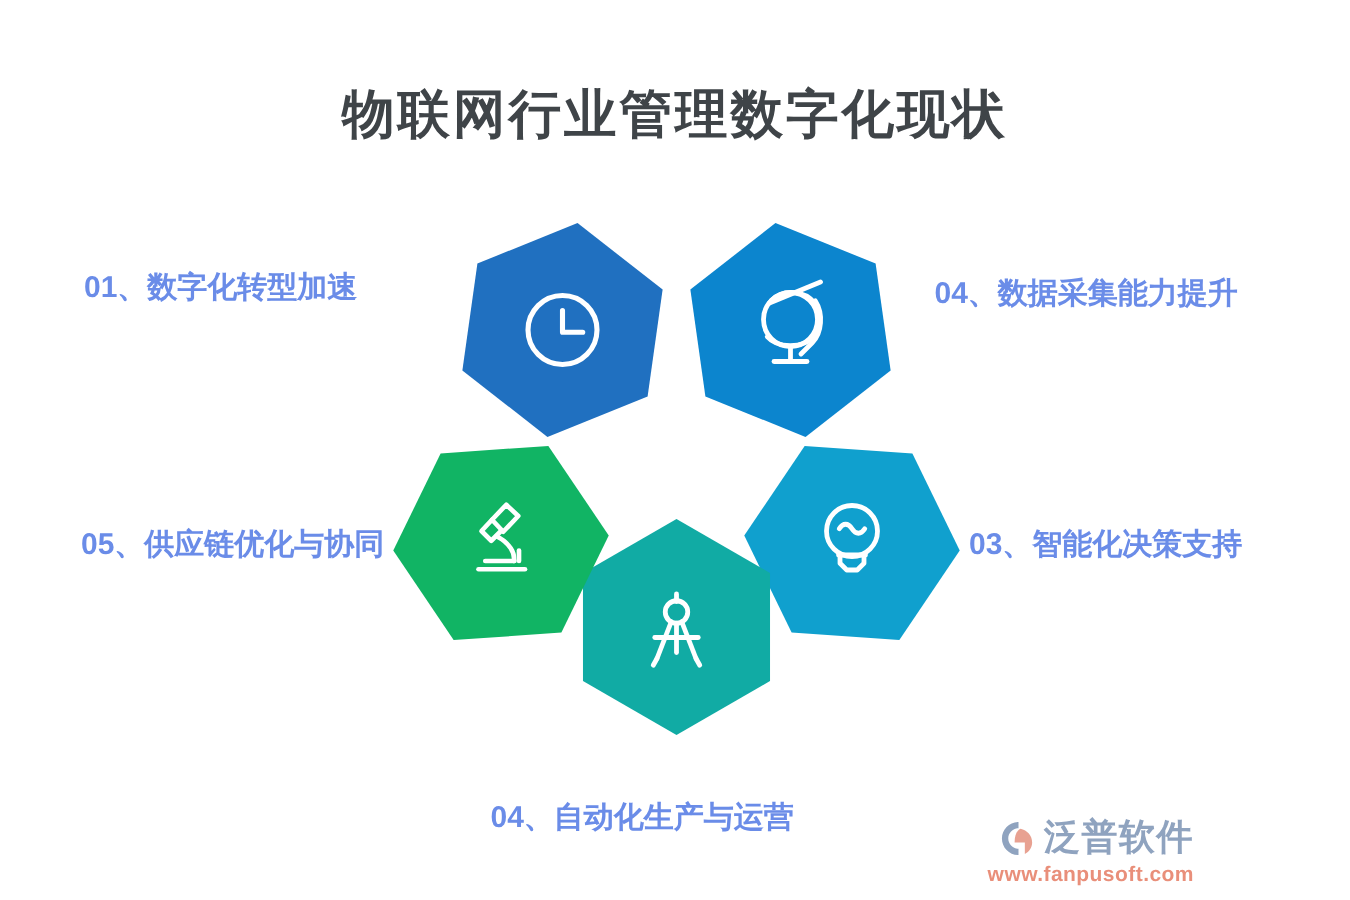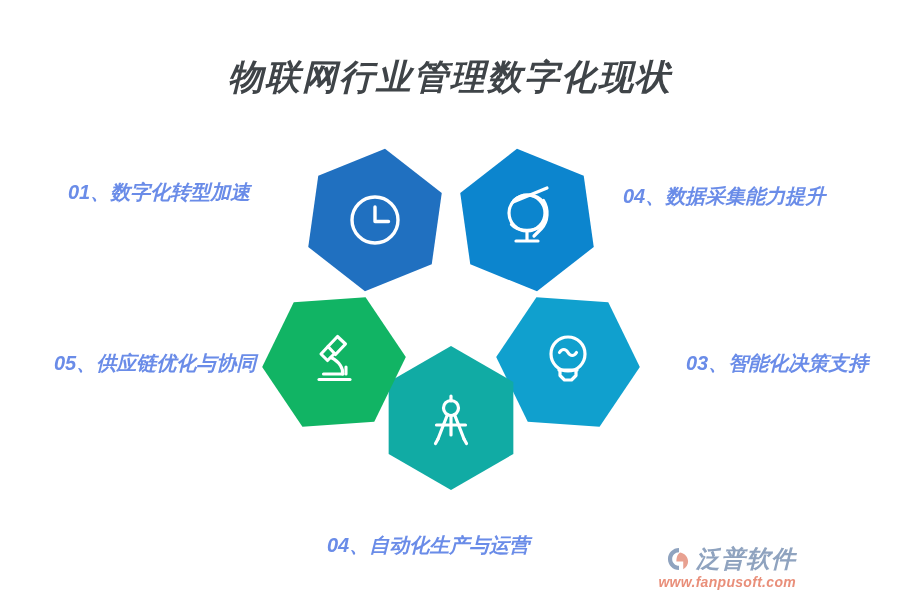--- a/index.html
+++ b/index.html
@@ -11,21 +11,20 @@
     height: 600px;
     background: #ffffff;
     font-family: "Liberation Sans", "DejaVu Sans", sans-serif;
     overflow: hidden;
   }
   #infographic {
     position: relative;
     width: 812px;
     height: 600px;
     background: #ffffff;
-    font-style: italic;
   }
 
   
   .page-title {
     position: absolute;
     top: 56px;
     left: 0;
     width: 900px;
     text-align: center;
     font-size: 35px;
@@ -52,21 +51,21 @@
 
   
   .step-label {
     position: absolute;
     font-size: 20px;
     font-weight: bold;
     color: #6a8ce8;
     white-space: nowrap;
     line-height: 1.2;
   }
-  .label-01 { left: 68px;  top: 180px; }
+  .label-01 { left: 56px;  top: 180px; }
   .label-02 { left: 623px; top: 184px; }
   .label-03 { left: 646px; top: 351px; }
   .label-04 { left: 327px; top: 533px; }
   .label-05 { left: 30px;  top: 351px; }
 
   
   .brand {
     position: absolute;
     right: 16px;
     bottom: 10px;
@@ -190,21 +189,21 @@
           <path d="M12,9 L12,16"></path>
         </g>
       </g>
     </svg>
   </div>
 
   <div class="step-label label-01" style="color: rgb(106, 140, 232);">01、数字化转型加速</div>
 
   <div class="step-label label-02" style="color: rgb(106, 140, 232);">04、数据采集能力提升</div>
 
-  <div class="step-label label-03" style="color: rgb(106, 140, 232); margin-left: 40px;">03、智能化决策支持</div>
+  <div class="step-label label-03" style="color: rgb(106, 140, 232);">03、智能化决策支持</div>
 
   <div class="step-label label-04" style="color: rgb(106, 140, 232);">04、自动化生产与运营</div>
 
   <div class="step-label label-05" style="color: rgb(106, 140, 232); margin-left: 24px;">05、供应链优化与协同</div>
 
   <div class="brand">
     <div class="brand-top">
       <svg class="brand-mark" viewBox="0 0 40 40">
         <path d="M20,3 C10.6,3 3,10.6 3,20 C3,29.4 10.6,37 20,37 L20,30.5
                  C14.2,30.5 9.5,25.8 9.5,20 C9.5,14.2 14.2,9.5 20,9.5 Z" fill="#8fa3bf"></path>

